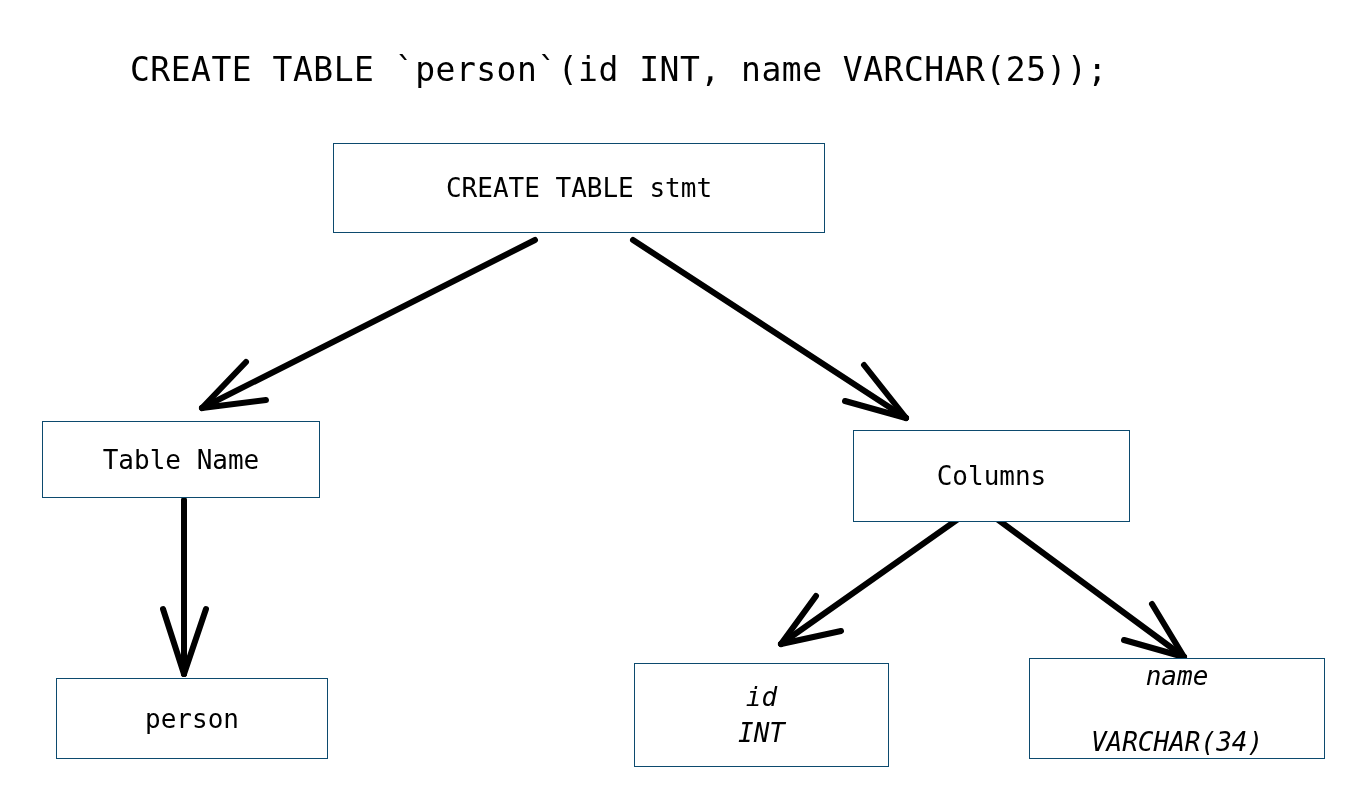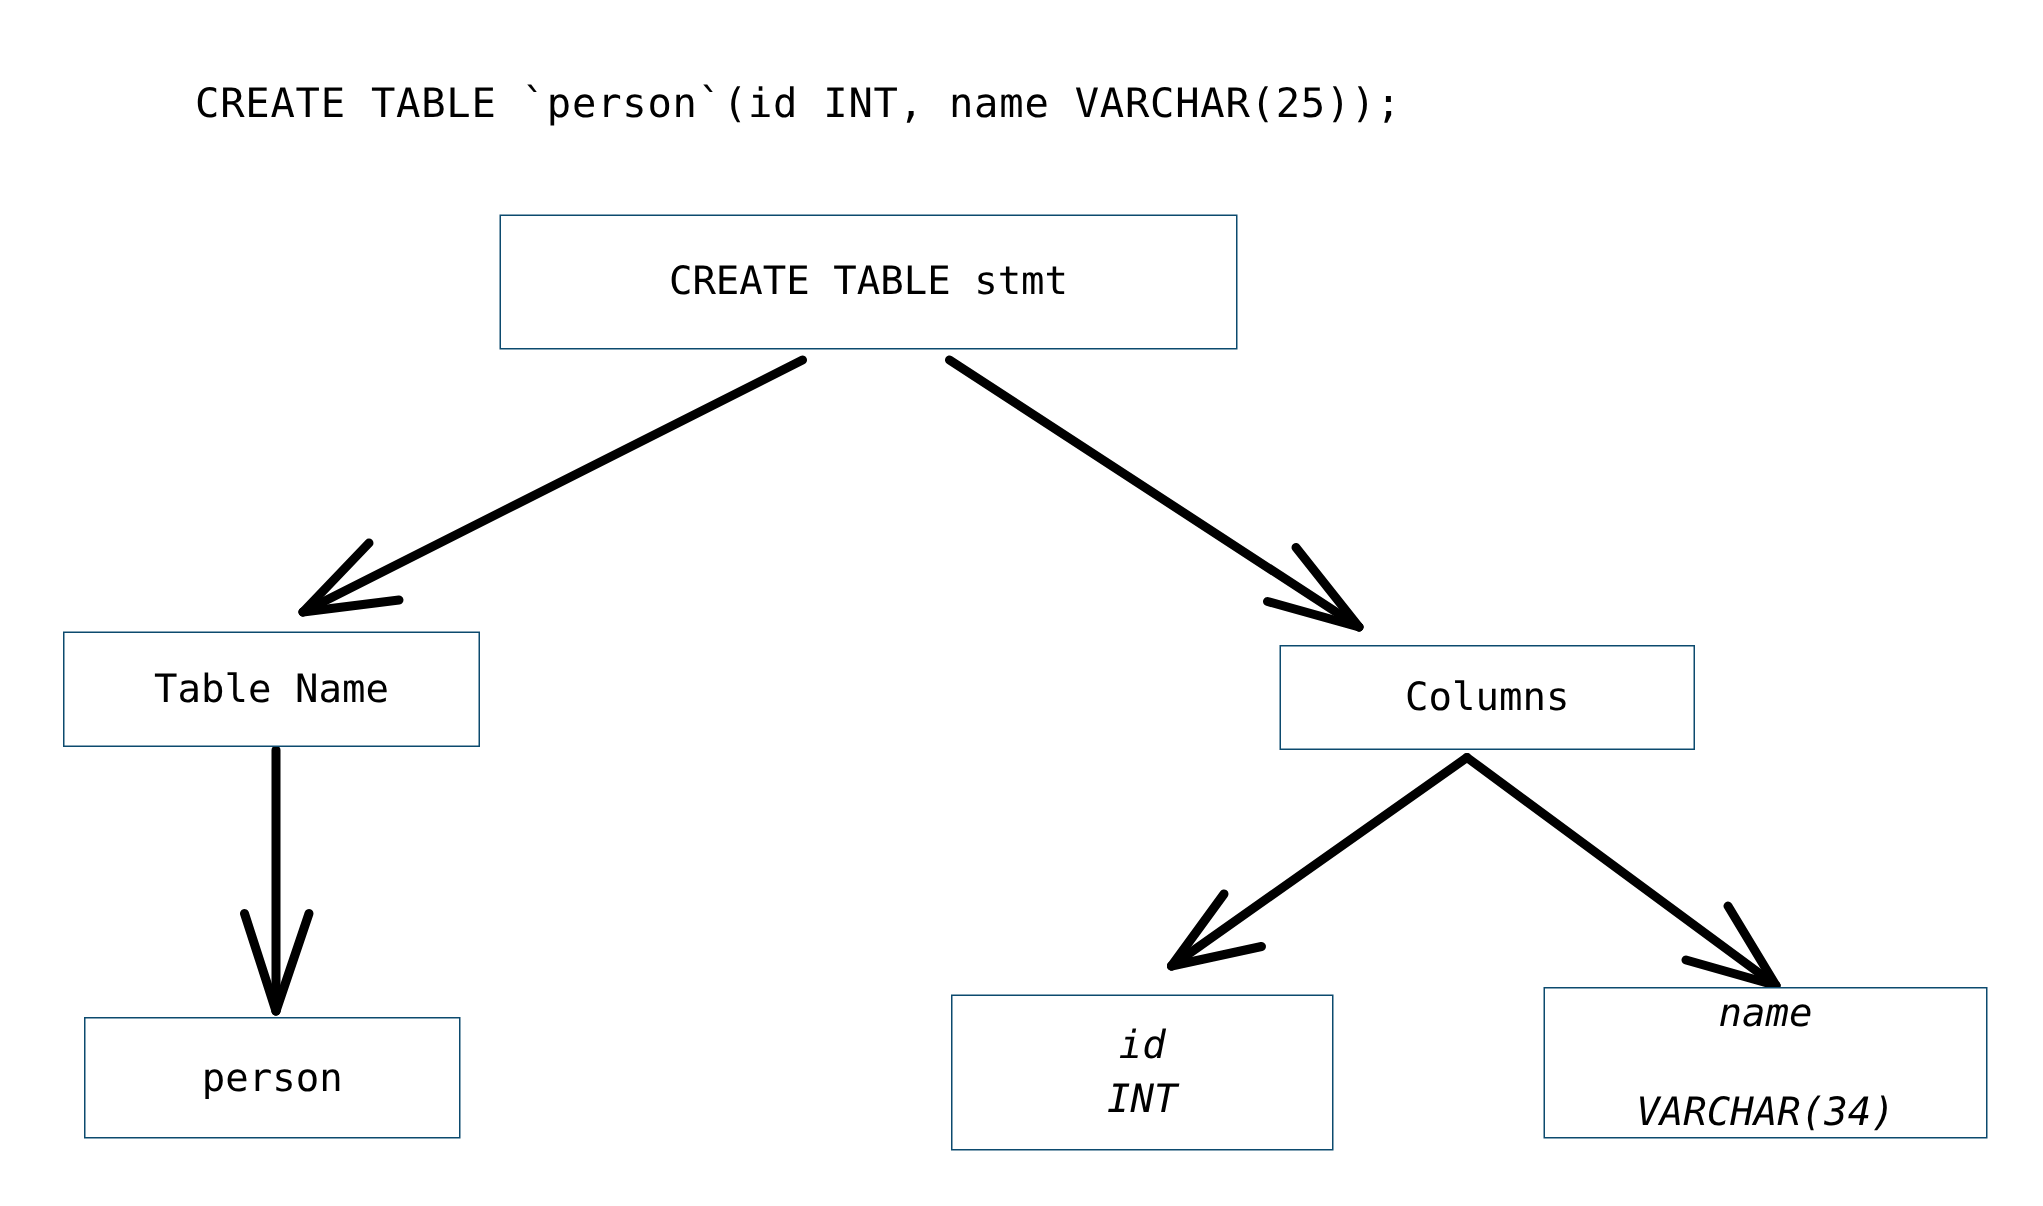--- a/index.html
+++ b/index.html
@@ -25,21 +25,21 @@
     top: 0;
     width: 1362px;
     height: 804px;
     pointer-events: none;
   }
   .stmt-caption {
     position: absolute;
     left: 130px;
     top: 51px;
     font-family: "DejaVu Sans Mono", "Liberation Mono", monospace;
-    font-size: 27px;
+    font-size: 33px;
     line-height: 38px;
     letter-spacing: 0.5px;
     white-space: pre;
     color: #000000;
   }
   .node {
     position: absolute;
     box-sizing: border-box;
     background: #ffffff;
     border: 1px solid #0c4a6e;
@@ -55,22 +55,22 @@
     text-align: center;
     z-index: 2;
   }
   .node .line2 {
     display: block;
     text-align: right;
   }
   
   #node-root      { left: 333px; top: 143px; width: 492px; height:  90px; }
   #node-tablename { left:  42px; top: 421px; width: 278px; height:  77px; align-items: center; }
-  #node-columns   { left: 853px; top: 430px; width: 277px; height:  70px; }
-  #node-person    { left:  56px; top: 678px; width: 251px; height:  81px; }
+  #node-columns   { left: 853px; top: 430px; width: 277px; height:  92px; }
+  #node-person    { left:  56px; top: 678px; width: 272px; height:  81px; }
   #node-col-id    { left: 634px; top: 663px; width: 255px; height: 104px; }
   #node-col-name  { left:1029px; top: 658px; width: 296px; height: 101px; gap: 30px; }
 
   #node-col-id, #node-col-name { line-height: 36px; font-style: italic; }
 </style>
 </head>
 <body>
 
 <div id="canvas">
 

